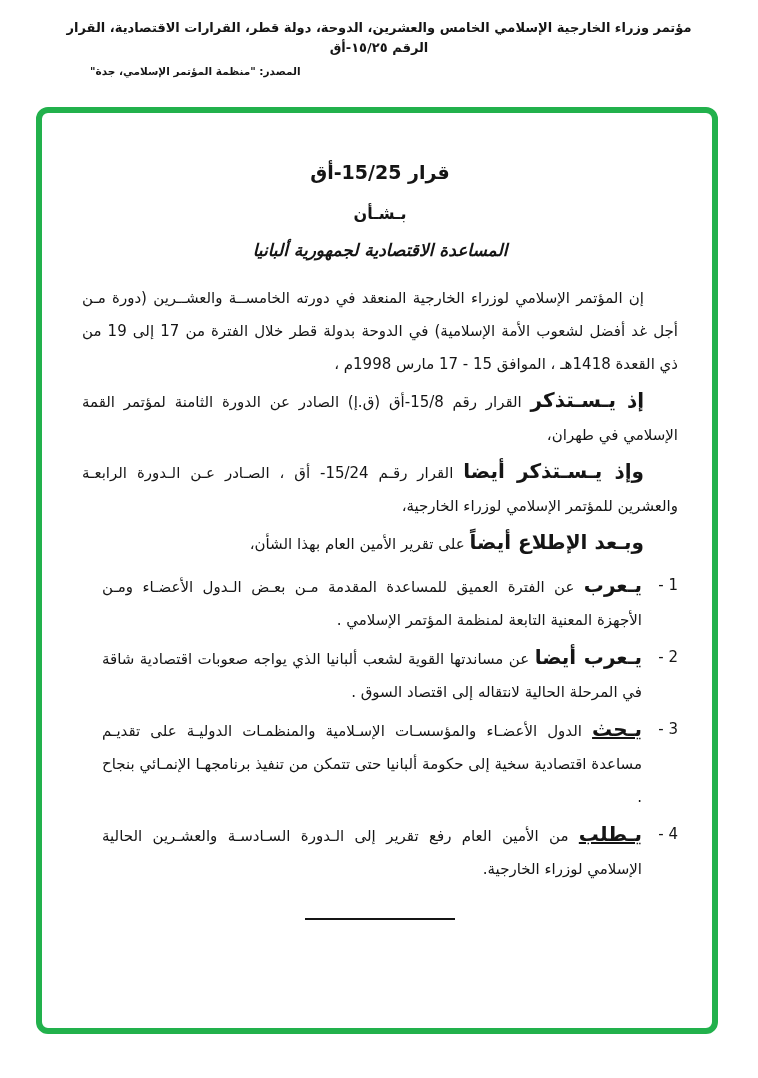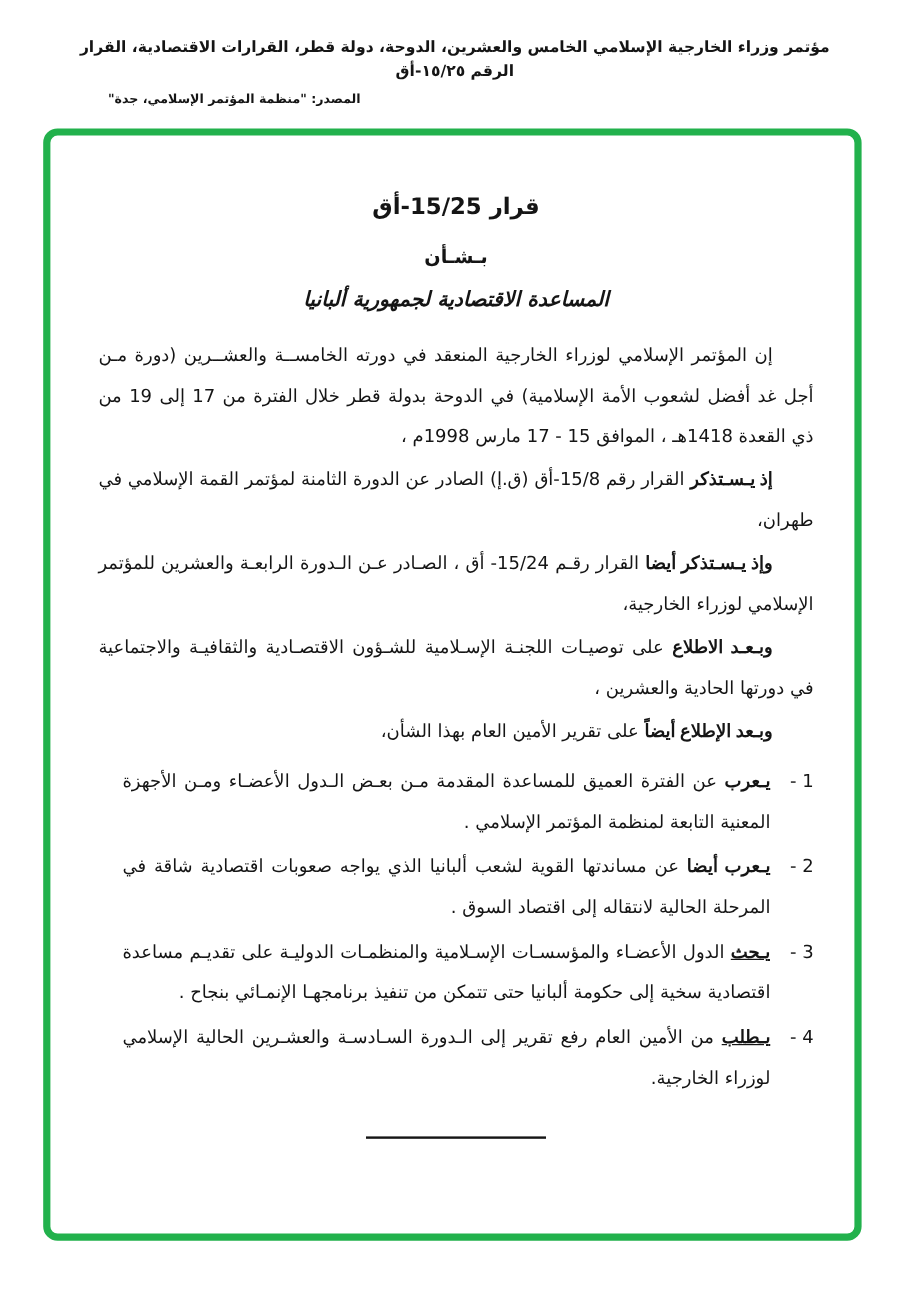--- a/index.html
+++ b/index.html
@@ -12,21 +12,21 @@
   .page {
     position: relative;
     width: 758px;
     height: 1078px;
     background: #ffffff;
     overflow: hidden;
   }
 
   
   .archive-header {
-    padding-top: 30px;
+    padding-top: 18px;
   }
   .archive-header .line1 {
     direction: rtl;
     text-align: center;
     font-weight: bold;
     font-size: 13px;
     line-height: 20px;
     padding: 0 56px;
   }
   .archive-header .line2 {
@@ -79,22 +79,21 @@
   .preamble { margin-top: 18px; }
   .preamble p {
     margin: 0 0 3px 0;
     font-size: 15px;
     line-height: 33px;
     text-align: justify;
     text-indent: 34px;
   }
   .lead {
     font-weight: bold;
-    font-size: 15px;
-    font-family: Liberation Serif, serif;
+    font-size: 20px;
   }
 
   
   .items { margin-top: 8px; }
   .item {
     display: flex;
     align-items: flex-start;
     margin-bottom: 4px;
     font-size: 15px;
     line-height: 33px;
@@ -134,21 +133,20 @@
     <div class="title-block">
       <div class="title-line1">قرار 15/25-أق</div>
       <div class="title-line2">بـشـأن</div>
       <div class="title-line3">المساعدة الاقتصادية لجمهورية ألبانيا</div>
     </div>
 
     <div class="preamble">
       <p><span class="lead"></span> <span>إن المؤتمر الإسلامي لوزراء الخارجية المنعقد في دورته الخامســة والعشــرين (دورة مـن أجل غد أفضل لشعوب الأمة الإسلامية) في الدوحة بدولة قطر خلال الفترة من 17 إلى 19 من ذي القعدة 1418هـ ، الموافق 15 - 17 مارس 1998م ،</span></p>
       <p><span class="lead">إذ يـسـتذكر</span> <span>القرار رقم 15/8-أق (ق.إ) الصادر عن الدورة الثامنة لمؤتمر القمة الإسلامي في طهران،</span></p>
       <p><span class="lead">وإذ يـسـتذكر أيضا</span> <span>القرار رقـم 15/24- أق ، الصـادر عـن الـدورة الرابعـة والعشرين للمؤتمر الإسلامي لوزراء الخارجية،</span></p>
-      <p><span class="lead">وبـعـد الاطلاع</span> <span>على توصيـات اللجنـة الإسـلامية للشـؤون الاقتصـادية والثقافيـة والاجتماعية في دورتها الحادية والعشرين ،</span></p>
       <p><span class="lead">وبـعد الإطلاع أيضاً</span> <span>على تقرير الأمين العام بهذا الشأن،</span></p>
     </div>
 
     <div class="items">
 
       <div class="item">
         <span class="num">1 -</span>
         <span class="body"><span class="lead">يـعرب</span> <span>عن الفترة العميق للمساعدة المقدمة  مـن بعـض الـدول الأعضـاء ومـن الأجهزة المعنية التابعة لمنظمة المؤتمر الإسلامي .</span></span>
       </div>
 

